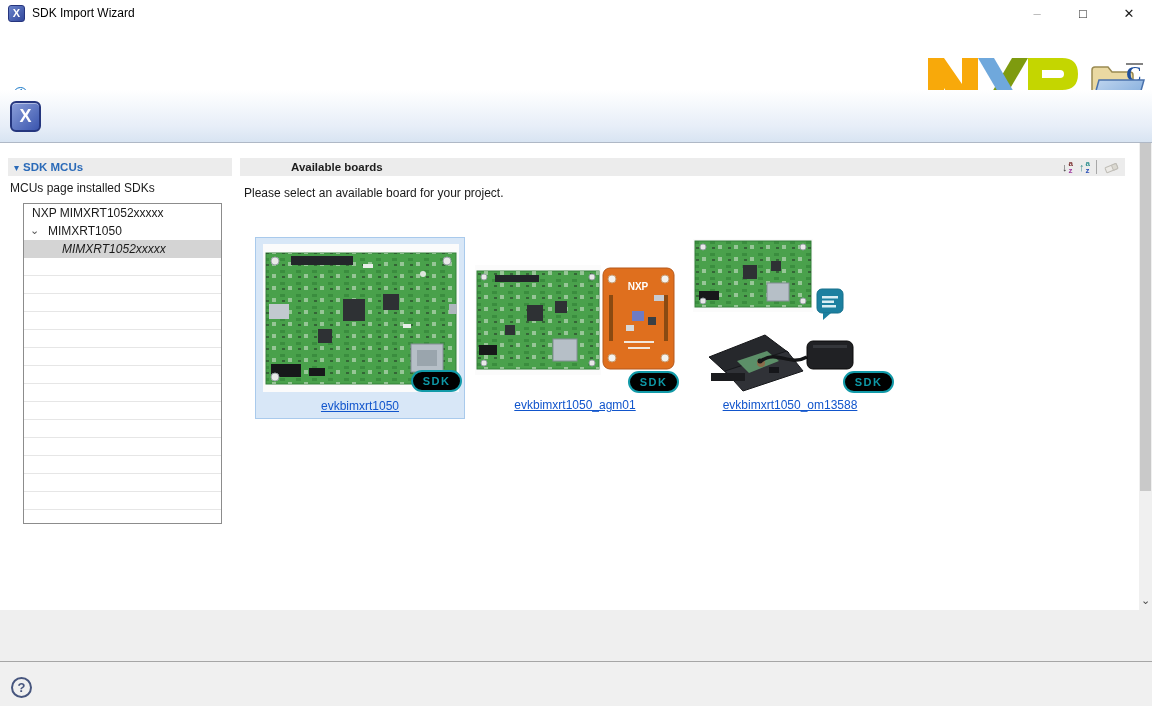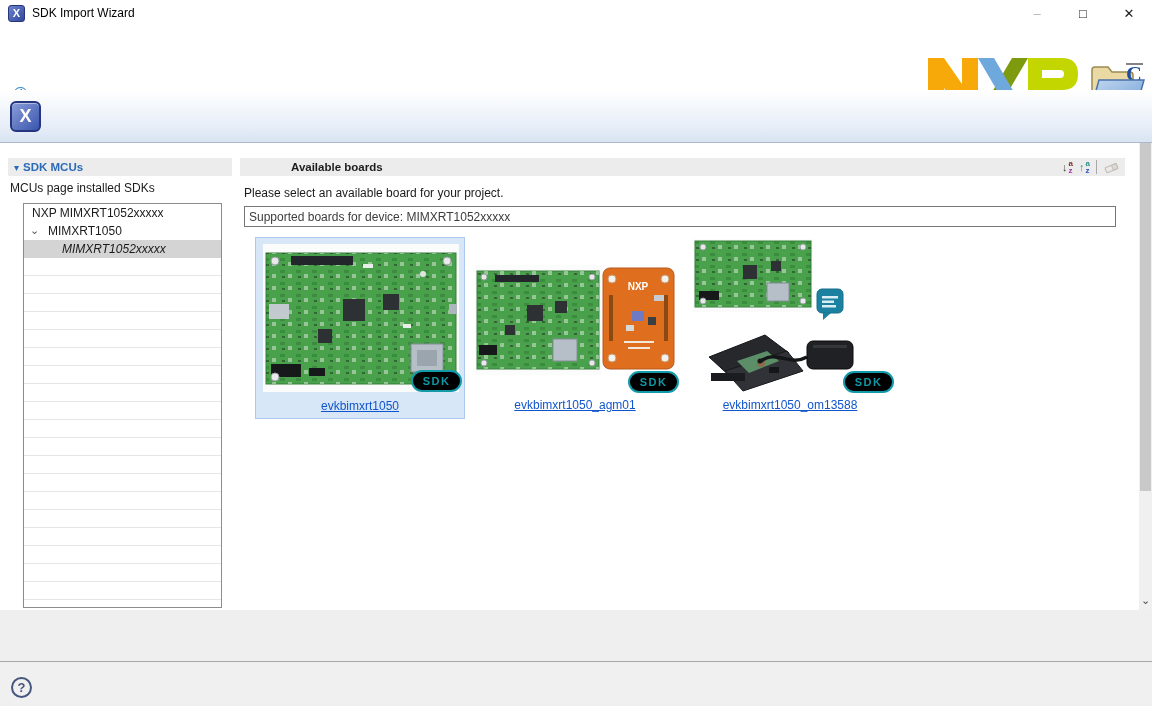--- a/index.html
+++ b/index.html
@@ -35,21 +35,21 @@
 
   
   .content { position:absolute; top:143px; left:0; width:1152px; height:467px; background:#fff; }
 
   .section-bar { position:absolute; height:18px; background:#ececec; display:flex; align-items:center; }
   .left-section-bar { left:8px; top:15px; width:224px; }
   .left-section-bar .arrow { color:#2a6ab8; font-size:10px; margin:0 4px 0 6px; }
   .left-section-title { color:#2a6ab8; font-weight:bold; font-size:11.5px; }
   .left-subtitle { position:absolute; left:10px; top:38px; font-size:12px; }
 
-  .tree-box { position:absolute; left:23px; top:60px; width:199px; height:405px; border:1px solid #8c8c8c; background:#fff; overflow:hidden; }
+  .tree-box { position:absolute; left:23px; top:60px; width:199px; height:321px; border:1px solid #8c8c8c; background:#fff; overflow:hidden; }
   .tree-row { height:18px; line-height:18px; font-size:12px; white-space:nowrap; position:relative; }
   .tree-row .lbl { position:absolute; top:0; }
   .tree-row.r0 .lbl { left:8px; }
   .tree-row.r1 .lbl { left:24px; }
   .tree-row.r2 { background:#d4d4d4; }
   .tree-row.r2 .lbl { left:38px;font-style:italic; }
   .expander { position:absolute; left:6px; top:-1px; color:#555; font-size:11px; }
   .tree-row.empty { border-bottom:1px solid #e6e6e6; }
 
   .right-section-bar { left:240px; top:15px; width:885px; padding:0 6px 0 4px; }
@@ -205,21 +205,20 @@
         <svg class="eraser" width="16" height="16" viewBox="0 0 16 16">
           <g transform="rotate(-22 8 8)">
             <rect x="2" y="6.5" width="12" height="5.5" rx="1" fill="#eceae4" stroke="#a8a49a"></rect>
             <rect x="9" y="6.5" width="5" height="5.5" rx="1" fill="#d2cfc4" stroke="#a8a49a"></rect>
           </g>
         </svg>
       </span>
     </div>
 
     <div class="instruction">Please select an available board for your project.</div>
-    <input class="search-input" type="text" value="Supported boards for device: MIMXRT1052xxxxx" style="">
 
     <div class="cards">
 
       <div class="card selected">
         <svg class="ph" style="left:7px;top:6px" width="196" height="148" viewBox="0 0 196 148">
           <rect width="196" height="148" fill="#fbfbfb"></rect>
           <rect x="3" y="9" width="190" height="131" fill="#49a14b" stroke="#35803a"></rect>
           <rect x="3" y="9" width="190" height="131" fill="url(#pcbtex)"></rect>
           <rect x="28" y="12" width="62" height="9" fill="#23262a"></rect>
           <rect x="80" y="55" width="22" height="22" fill="#2e3134"></rect>

